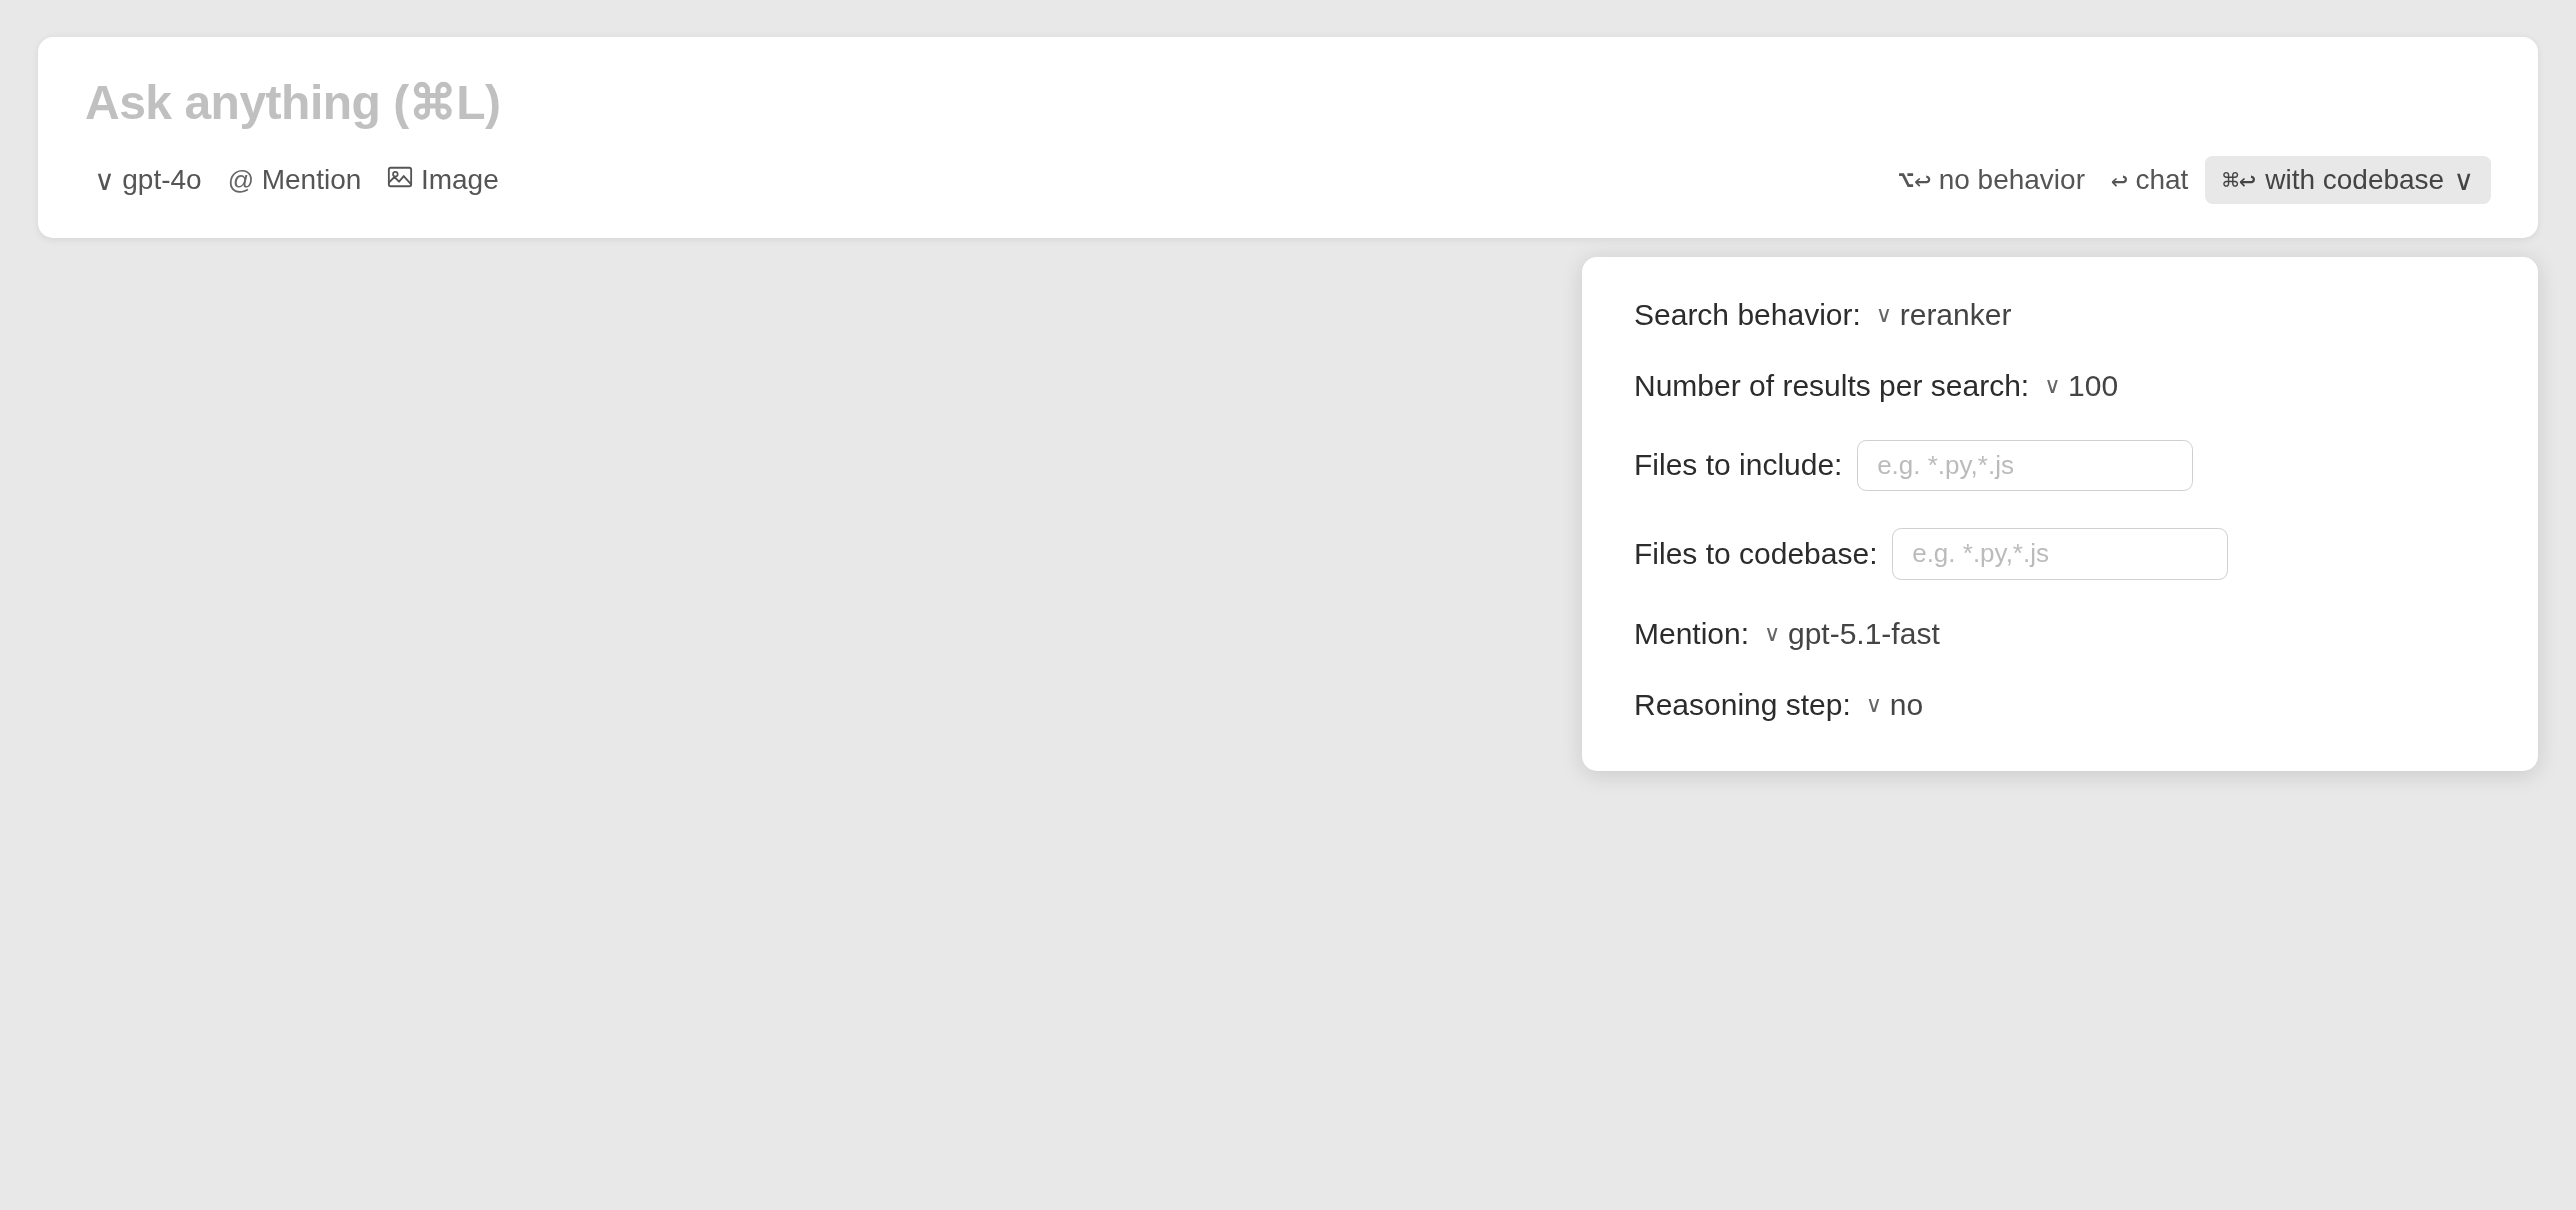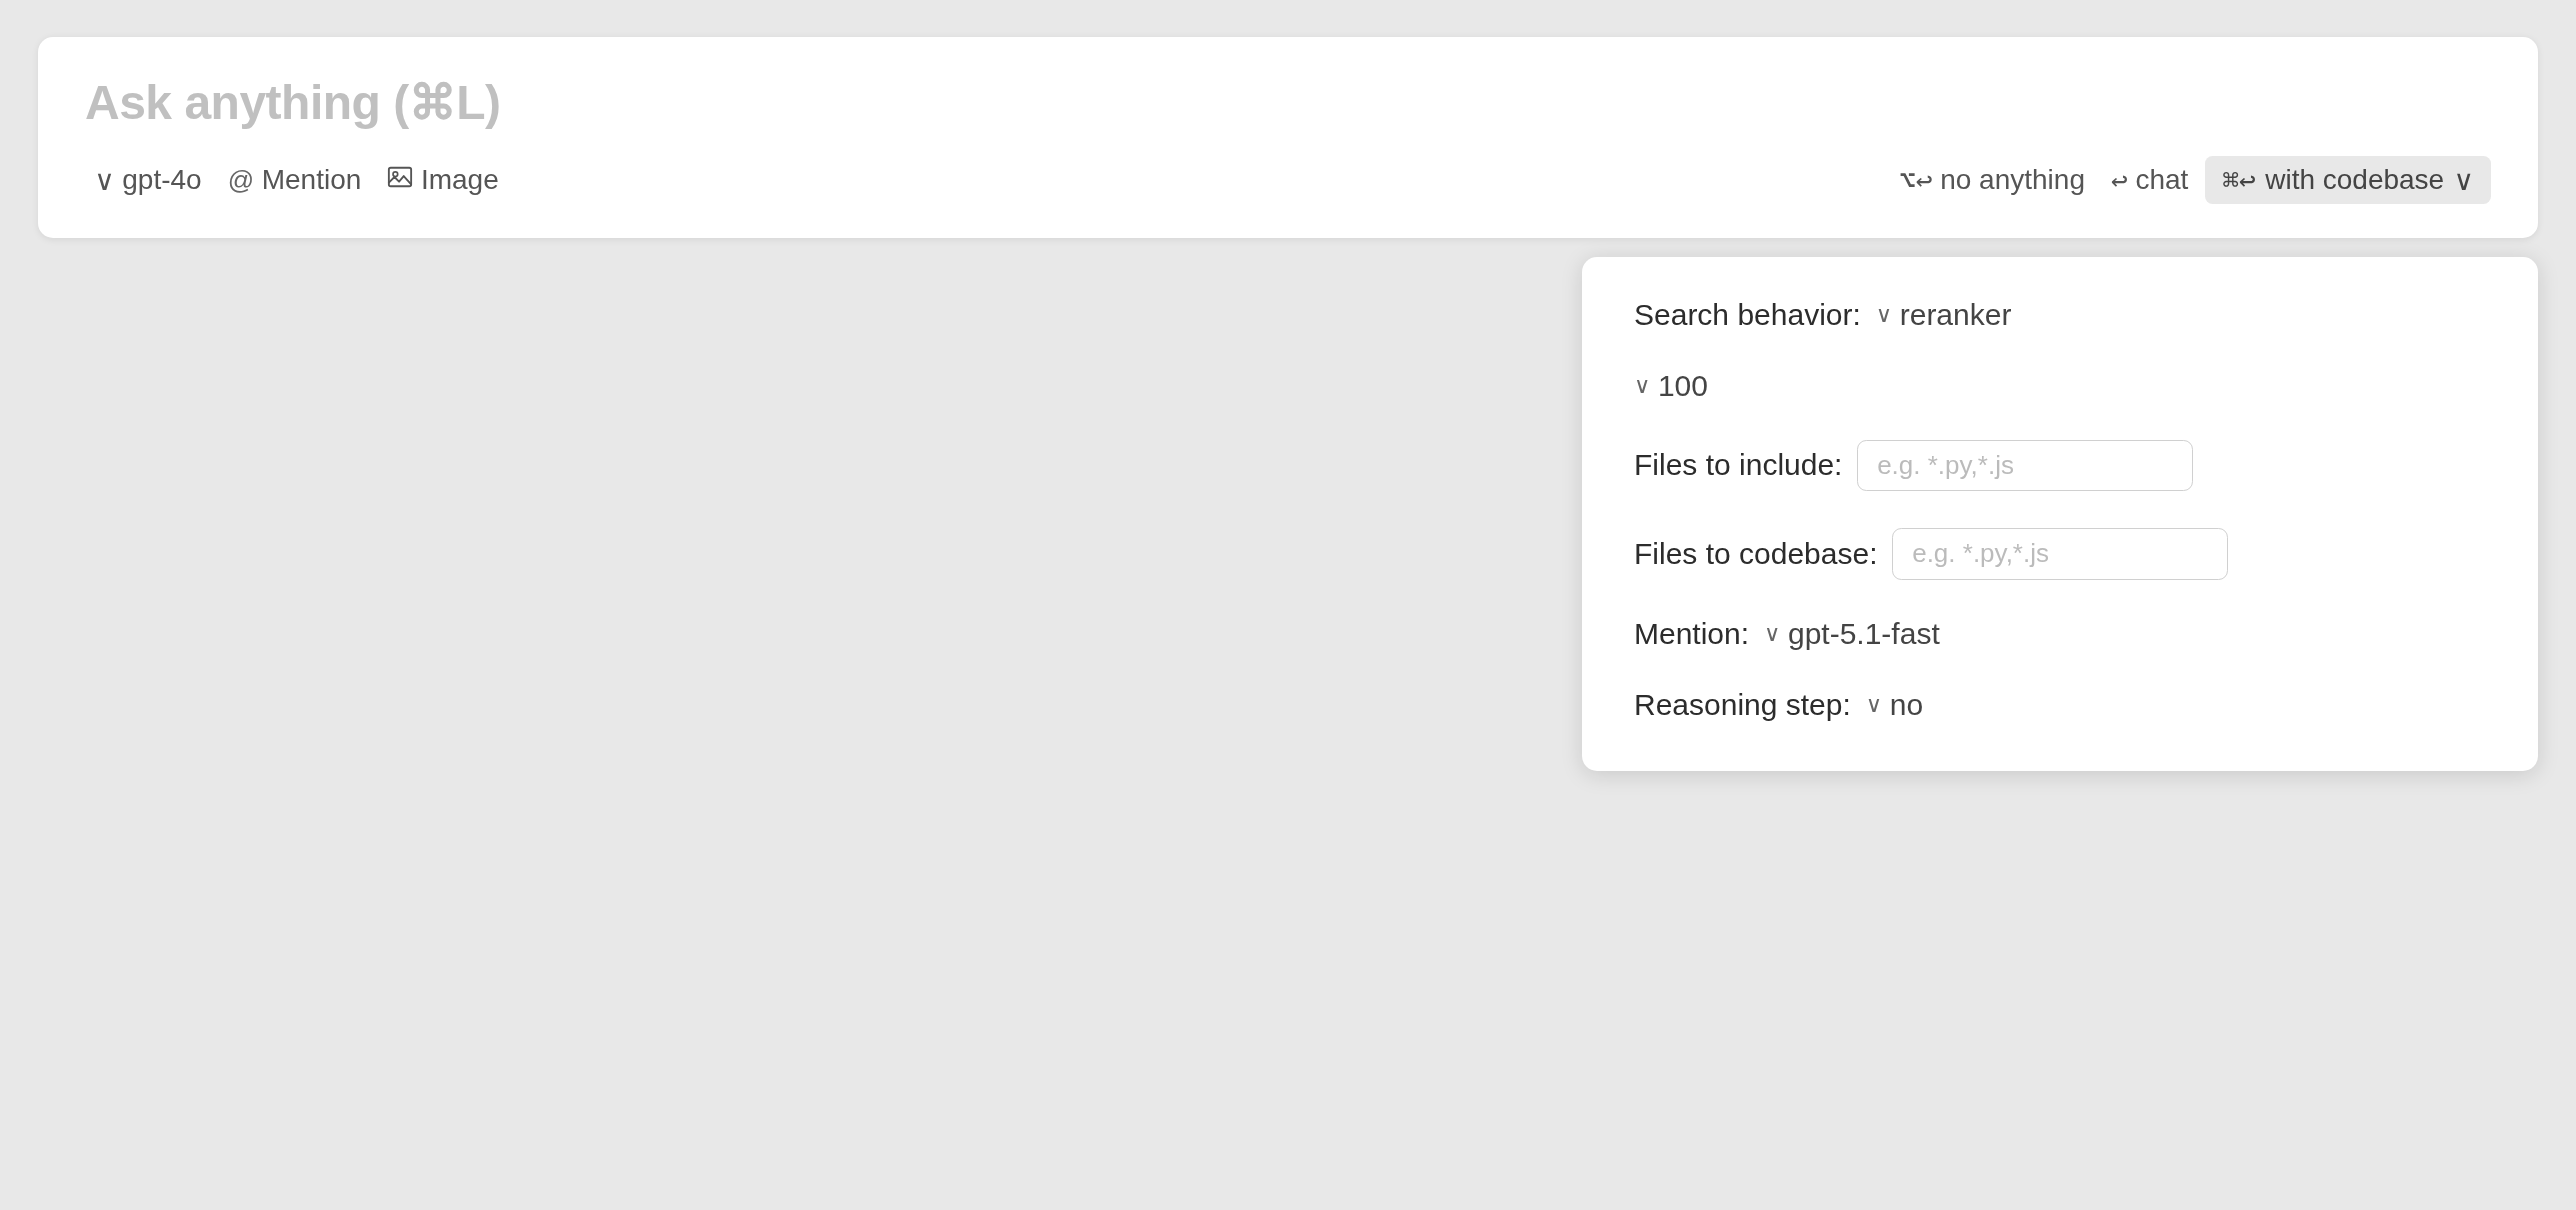--- a/index.html
+++ b/index.html
@@ -177,21 +177,21 @@
             <path d="M2 20 L8 14 L13 19 L18 13 L26 22" stroke="#555" stroke-width="2" fill="none" stroke-linejoin="round" stroke-linecap="round"></path>
           </svg>
         </span>
         <span>Image</span>
       </div>
 
       <div class="toolbar-spacer"></div>
 
       <div class="toolbar-item">
         <span class="kbd">⌥↩</span>
-        <span>no anything</span>
+        <span>no behavior</span>
       </div>
 
       <div class="toolbar-item">
         <span class="kbd">↩</span>
         <span>chat</span>
       </div>
 
       <div class="toolbar-item-highlight">
         <span class="kbd">⌘↩</span>
         <span>with codebase</span>
@@ -205,20 +205,21 @@
 
       <div class="dropdown-row">
         <span class="dropdown-label">Search behavior:</span>
         <div class="dropdown-value">
           <span class="chevron">∨</span>
           <span>reranker</span>
         </div>
       </div>
 
       <div class="dropdown-row">
+        <span class="dropdown-label">Number of results per search:</span>
         <div class="dropdown-value">
           <span class="chevron">∨</span>
           <span>100</span>
         </div>
       </div>
 
       <div class="dropdown-row">
         <span class="dropdown-label">Files to include:</span>
         <input type="text" class="dropdown-input" placeholder="e.g. *.py,*.js" style="">
       </div>

